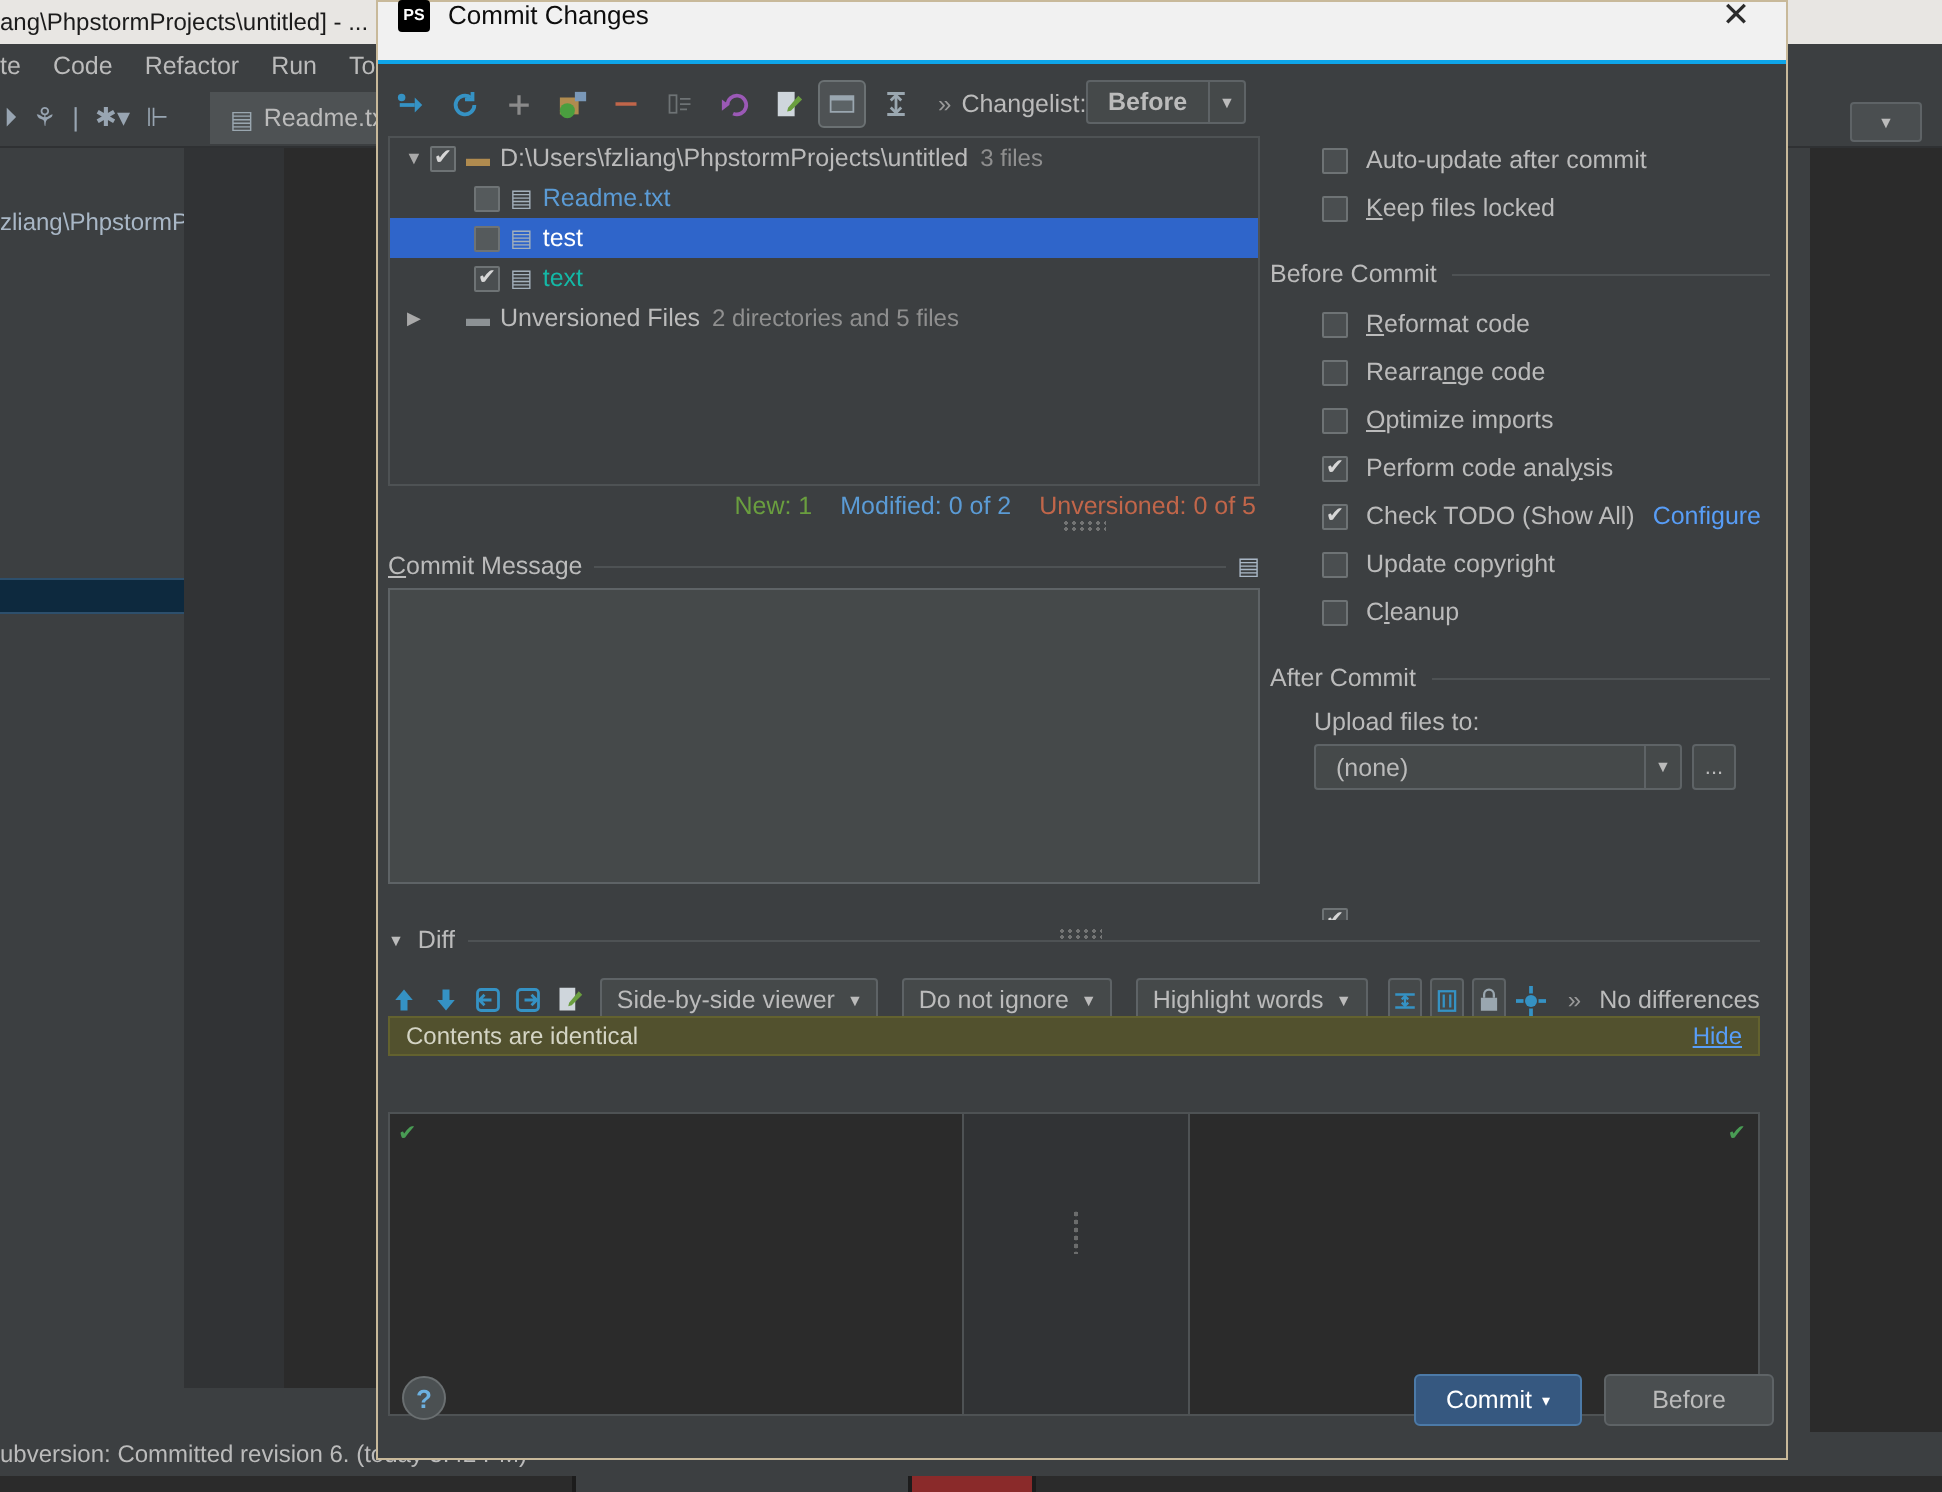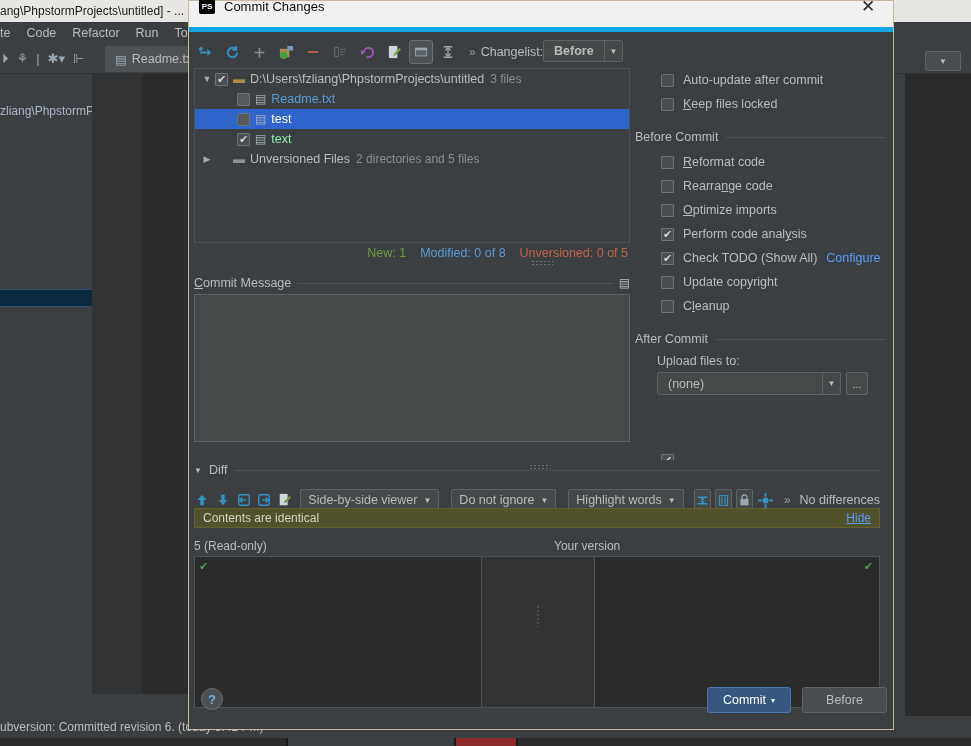--- a/index.html
+++ b/index.html
@@ -68,21 +68,21 @@
 
   
   #dialog {
     position: absolute; left: 188px; top: 0px; width: 706px; height: 730px;
     background: #3c3f41; border: 1px solid #c8b99a;
     display: flex; flex-direction: column;
   }
   .dlg-title {
     height: 31px; background: #f1f1f1; color: #0d0d0d;
     display: flex; align-items: center; padding: 0 4px 16px 10px;
-    font-size: 13px; flex: 0 0 auto; border-bottom: 5px solid #0ea5e9;
+    font-size: 13px; flex: 0 0 auto; border-bottom: 2px solid #0ea5e9;
   }
   .dlg-title .ps-logo {
     width: 16px; height: 16px; background: #000; color: #fff;
     font-size: 8px; font-weight: bold; display: flex; align-items: center;
     justify-content: center; margin-right: 9px; border-radius: 2px;
     font-family: "Liberation Sans", sans-serif;
   }
   .dlg-title .t { flex: 1; }
   .dlg-close {
     width: 42px; height: 30px; display: flex; align-items: center;
@@ -132,21 +132,21 @@
     display: inline-flex; align-items: center; justify-content: center;
     margin-right: 5px; flex: 0 0 auto; border-radius: 1px;
   }
   .cbx.on::after { content: "✔"; color: #d6d6d6; font-size: 11px; line-height: 1; }
   .cbx.dim { background: #555a5c; border-color: #6e7375; }
   .ficon { margin-right: 5px; font-size: 12px; }
   .ficon.folder { color: #b08b4f; }
   .ficon.file { color: #a3b0bb; }
   .tname.path { color: #bbbbbb; }
   .tname.blue { color: #5b9bd5; }
-  .tname.green { color: #86efac; }
+  .tname.green { color: #14b8a6; }
   .tname.sel { color: #ffffff; }
   .tcount { color: #8f8f8f; margin-left: 6px; font-size: 12px; }
 
   .counts {
     position: absolute; left: 5px; top: 212px; width: 436px; height: 18px;
     display: flex; align-items: center; justify-content: flex-end;
     gap: 14px; font-size: 12.5px; padding-right: 2px;
   }
   .c-new { color: #6a9e3f; }
   .c-mod { color: #5b9bd5; }
@@ -453,21 +453,21 @@
           <span class="twist">▶</span>
           <span class="cbx" style="visibility: hidden;"></span>
           <span class="ficon folder" style="color: rgb(141, 146, 149);">▬</span>
           <span class="tname path">Unversioned Files</span>
           <span class="tcount">2 directories and 5 files</span>
         </div>
       </div>
 
     <div class="counts">
       <span class="c-new">New: 1</span>
-      <span class="c-mod">Modified: 0 of 8</span>
+      <span class="c-mod">Modified: 0 of 2</span>
       <span class="c-unv">Unversioned: 0 of 5</span>
     </div>
     <div class="grip"></div>
 
     <div class="cm-head">
       <span class="lbl"><u>C</u><span>ommit Message</span></span>
       <span class="rule"></span>
       <span class="ico">▤</span>
     </div>
     <div class="cm-box"></div>
@@ -617,24 +617,20 @@
         </span>
       <span class="chevrons">»</span>
       <span class="nodiff">No differences</span>
     </div>
 
     <div class="identical-bar">
       <span>Contents are identical</span>
       <span class="hide">Hide</span>
     </div>
 
-    <div class="diff-labels">
-      <span class="l">5 (Read-only)</span>
-      <span class="r">Your version</span>
-    </div>
 
     <div class="diff-panes">
       <div class="dpane left">
         <span class="chk-mark" style="left:4px;top:3px;">✔</span>
       </div>
       <div class="dpane mid">
         <div class="dots"></div>
       </div>
       <div class="dpane right">
         <span class="chk-mark" style="right:6px;top:3px;">✔</span>

